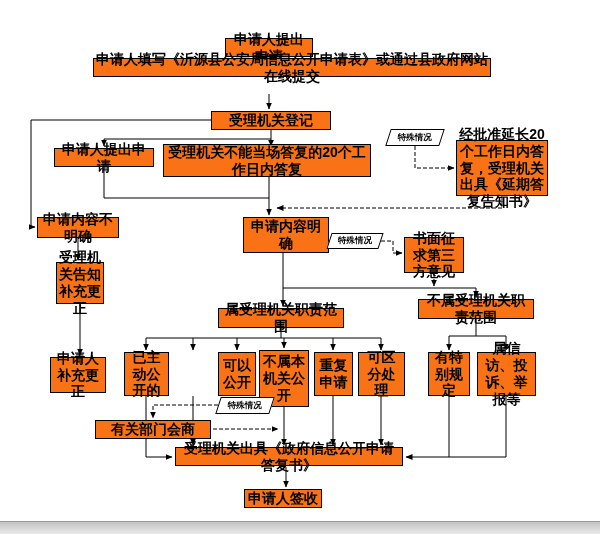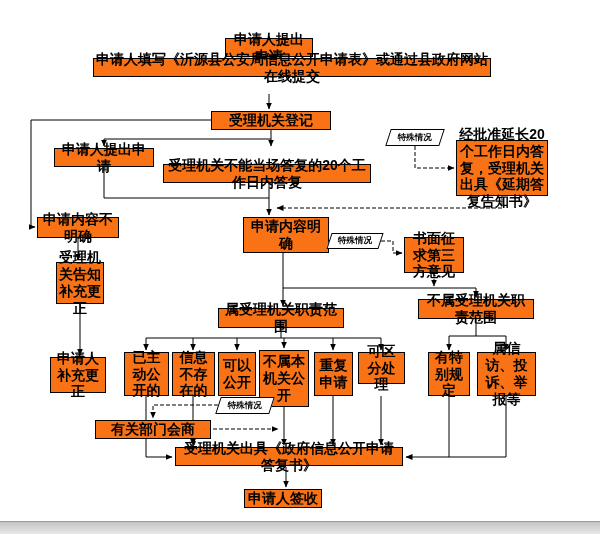--- a/index.html
+++ b/index.html
@@ -77,21 +77,21 @@
   <div class="box" style="left:93px;top:58px;width:398px;height:19px">申请人填写《沂源县公安局信息公开申请表》或通过县政府网站在线提交</div>
 
   <div class="box" style="left:211px;top:111px;width:120px;height:19px">受理机关登记</div>
 
   <div class="pgram" style="left:388px;top:129px;width:54px;height:17px">
     <span class="pgram-inner">特殊情况</span>
   </div>
 
   <div class="box" style="left:54px;top:148px;width:100px;height:19px">申请人提出申请</div>
 
-  <div class="box" style="left:163px;top:164px;width:208px;height:19px">受理机关不能当场答复的20个工作日内答复</div>
+  <div class="box" style="left:163px;top:144px;width:208px;height:33px">受理机关不能当场答复的20个工作日内答复</div>
 
   <div class="box" style="left:456px;top:140px;width:92px;height:56px">经批准延长20个工作日内答复，受理机关出具《延期答复告知书》</div>
 
   <div class="box" style="left:37px;top:217px;width:82px;height:21px">申请内容不明确</div>
 
   <div class="box" style="left:243px;top:217px;width:86px;height:36px">申请内容明确</div>
 
   <div class="pgram" style="left:329px;top:233px;width:52px;height:16px">
     <span class="pgram-inner">特殊情况</span>
   </div>
@@ -101,29 +101,28 @@
   <div class="box" style="left:56px;top:262px;width:48px;height:42px">受理机关告知补充更正</div>
 
   <div class="box" style="left:218px;top:308px;width:126px;height:20px">属受理机关职责范围</div>
 
   <div class="box" style="left:418px;top:299px;width:116px;height:20px">不属受理机关职责范围</div>
 
   <div class="box" style="left:50px;top:357px;width:56px;height:36px">申请人补充更正</div>
 
   <div class="box" style="left:124px;top:352px;width:45px;height:44px">已主动公开的</div>
 
-  <div class="box" style="left:172px;top:352px;width:43px;height:44px">信息不存在的</div>
 
   <div class="box" style="left:218px;top:352px;width:38px;height:44px">可以公开</div>
 
   <div class="box" style="left:259px;top:350px;width:50px;height:57px">不属本机关公开</div>
 
   <div class="box" style="left:314px;top:352px;width:39px;height:44px">重复申请</div>
 
-  <div class="box" style="left:358px;top:352px;width:47px;height:32px">可区分处理</div>
+  <div class="box" style="left:358px;top:352px;width:47px;height:44px">可区分处理</div>
 
   <div class="box" style="left:428px;top:352px;width:42px;height:44px">有特别规定</div>
 
   <div class="box" style="left:477px;top:352px;width:59px;height:44px">属信访、投诉、举报等</div>
 
   <div class="pgram" style="left:218px;top:397px;width:54px;height:17px">
     <span class="pgram-inner">特殊情况</span>
   </div>
 
   <div class="box" style="left:95px;top:420px;width:116px;height:19px">有关部门会商</div>

